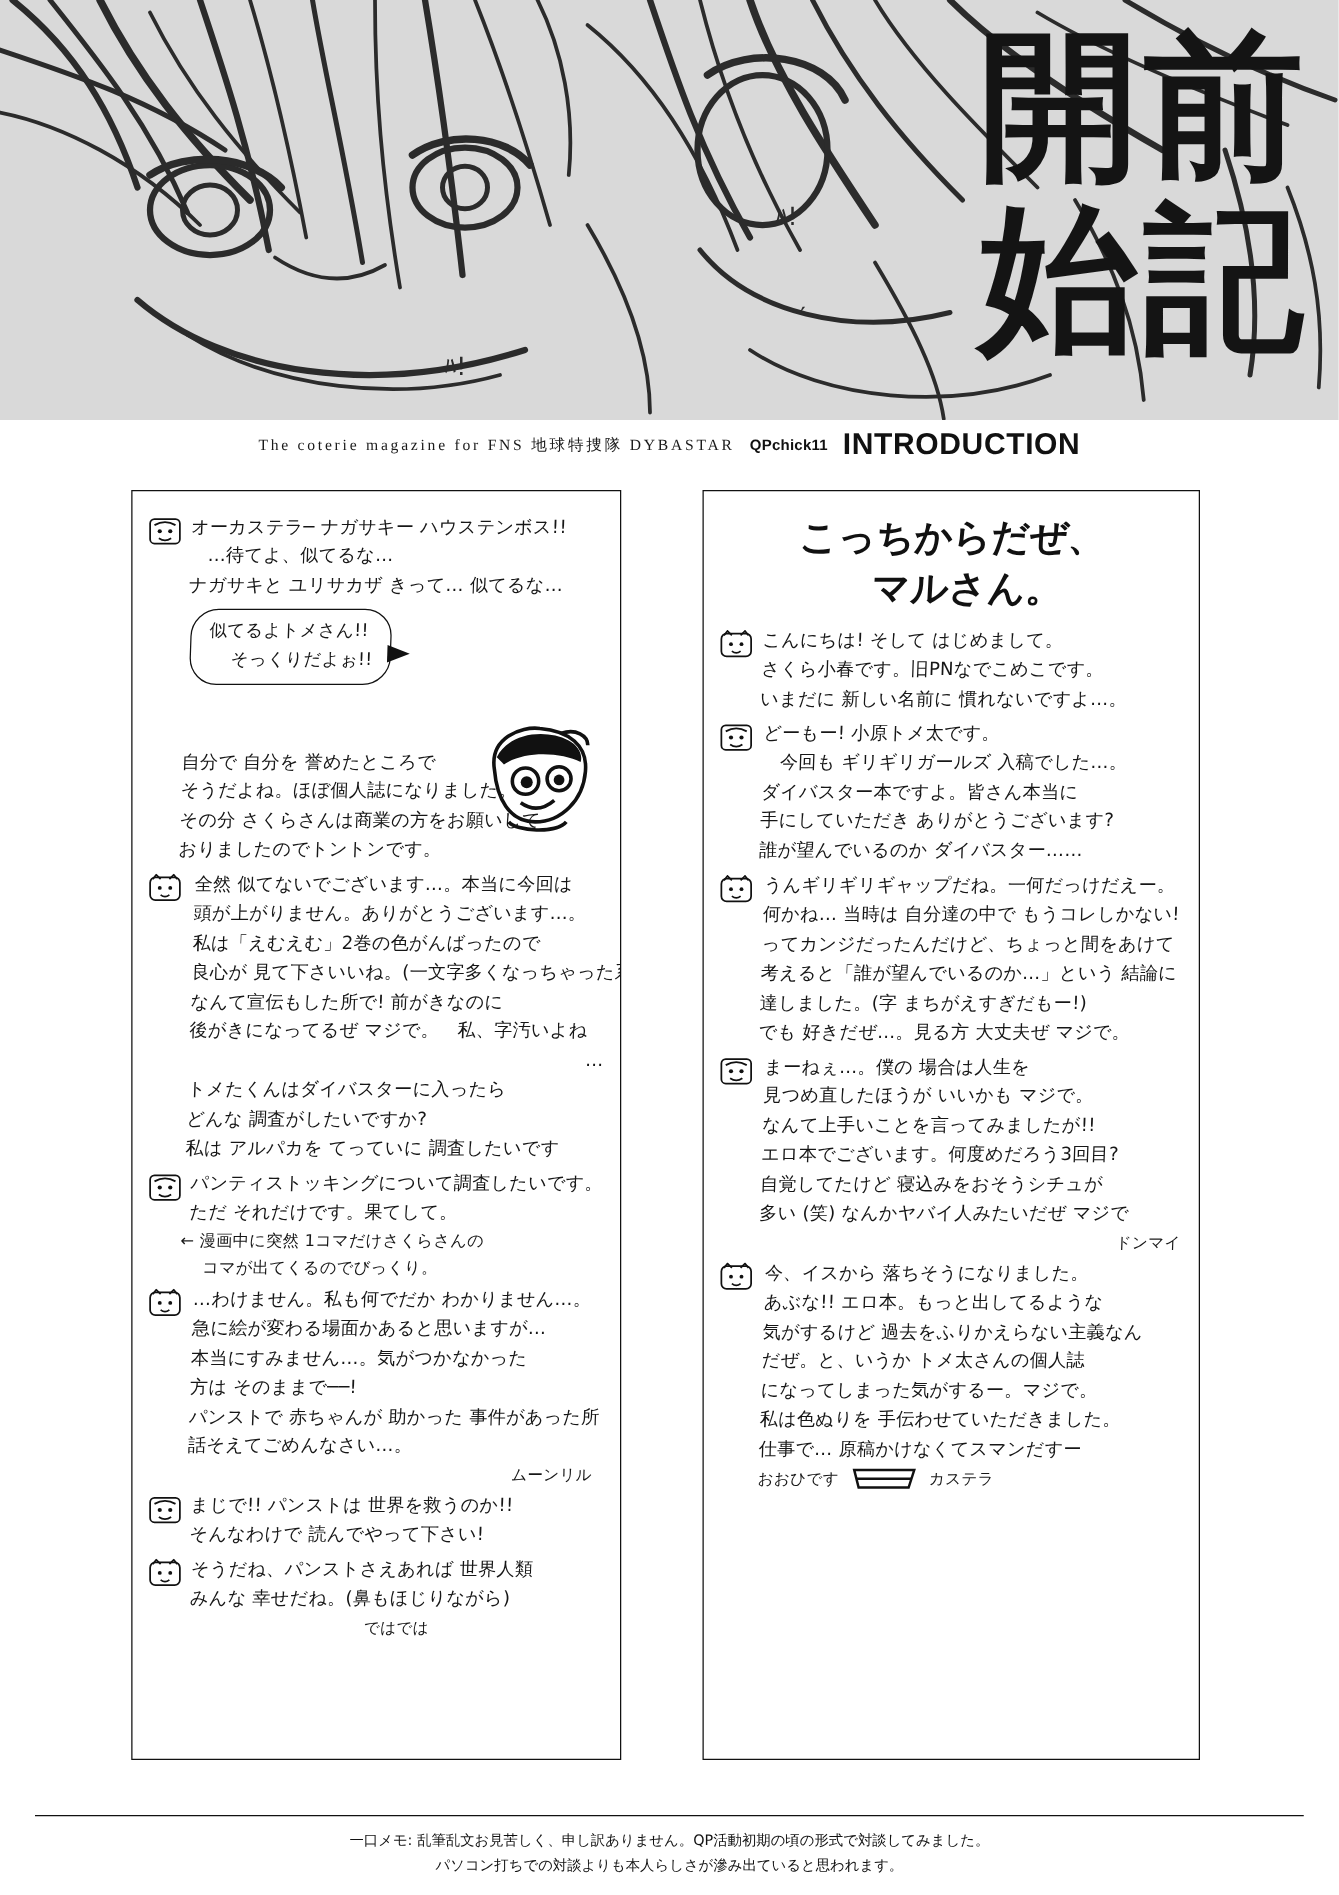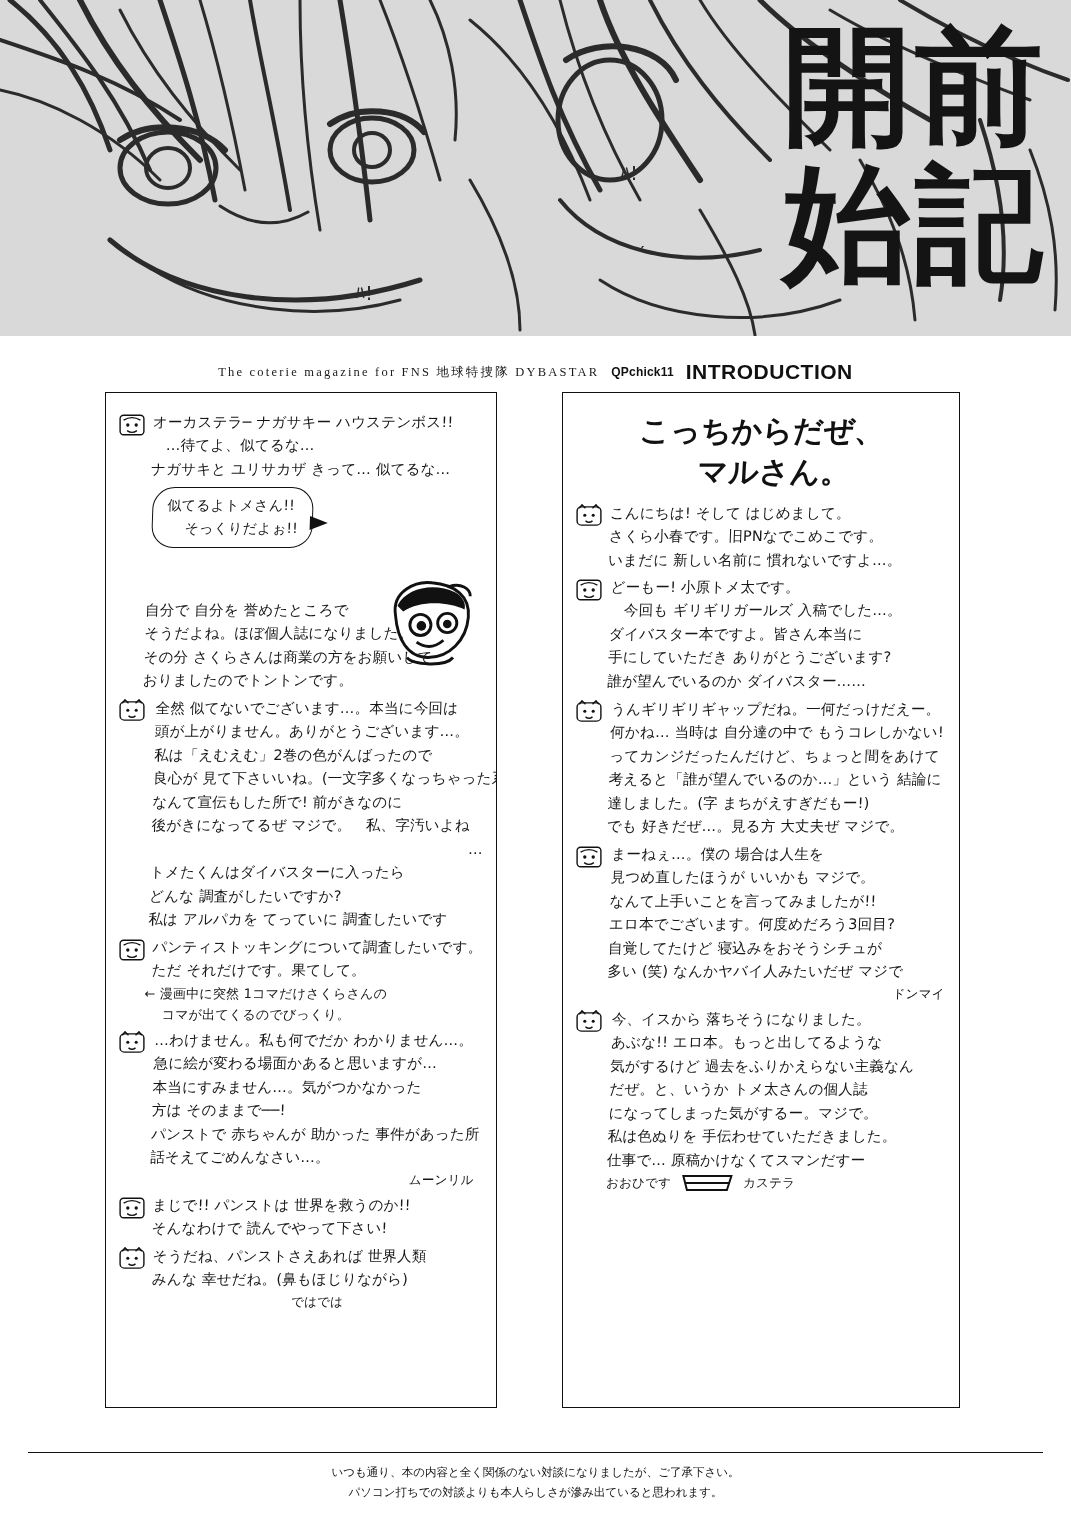--- a/index.html
+++ b/index.html
@@ -36,35 +36,35 @@
     font-family:"DejaVu Serif", serif;
     font-weight:700;
     font-size:128px;
     line-height:1.08;
     color:#141414;
     letter-spacing:0;
   }
 
   
   .subtitle-strip{
-    position:absolute;left:0;top:352px;width:1071px;height:40px;
+    position:absolute;left:0;top:336px;width:1071px;height:40px;
     display:flex;align-items:center;justify-content:center;
     gap:12px;
   }
   .sub-latin{
     font-family:"Liberation Serif", serif;
     font-size:12.5px;letter-spacing:2.2px;color:#1a1a1a;
   }
   .sub-qp{
     font-family:"Liberation Sans", sans-serif;
     font-weight:700;font-size:12px;color:#111;letter-spacing:0.2px;
   }
   .sub-intro{
     font-family:"Liberation Sans", sans-serif;
-    font-weight:700;font-size:21px;color:#111;letter-spacing:0.5px;
+    font-weight:700;font-size:24px;color:#111;letter-spacing:0.5px;
   }
 
   
   .columns{
     position:absolute;left:0;top:392px;width:1071px;height:1060px;
   }
   .col{
     position:absolute;top:0;
     border:1.6px solid #111;
     background:#fff;
@@ -470,15 +470,15 @@
           </div>
         </div>
       </div>
 
     </div>
   </div>
 </div>
 
 <div class="footer-rule"></div>
 <div class="footer">
-  <div>いつも通り、本の内容と全く関係のない対談になりましたが、ご了承下さい。</div>
+  <div>一口メモ: 乱筆乱文お見苦しく、申し訳ありません。QP活動初期の頃の形式で対談してみました。</div>
   <div>パソコン打ちでの対談よりも本人らしさが滲み出ていると思われます。</div>
 </div>
 
 </body></html>

